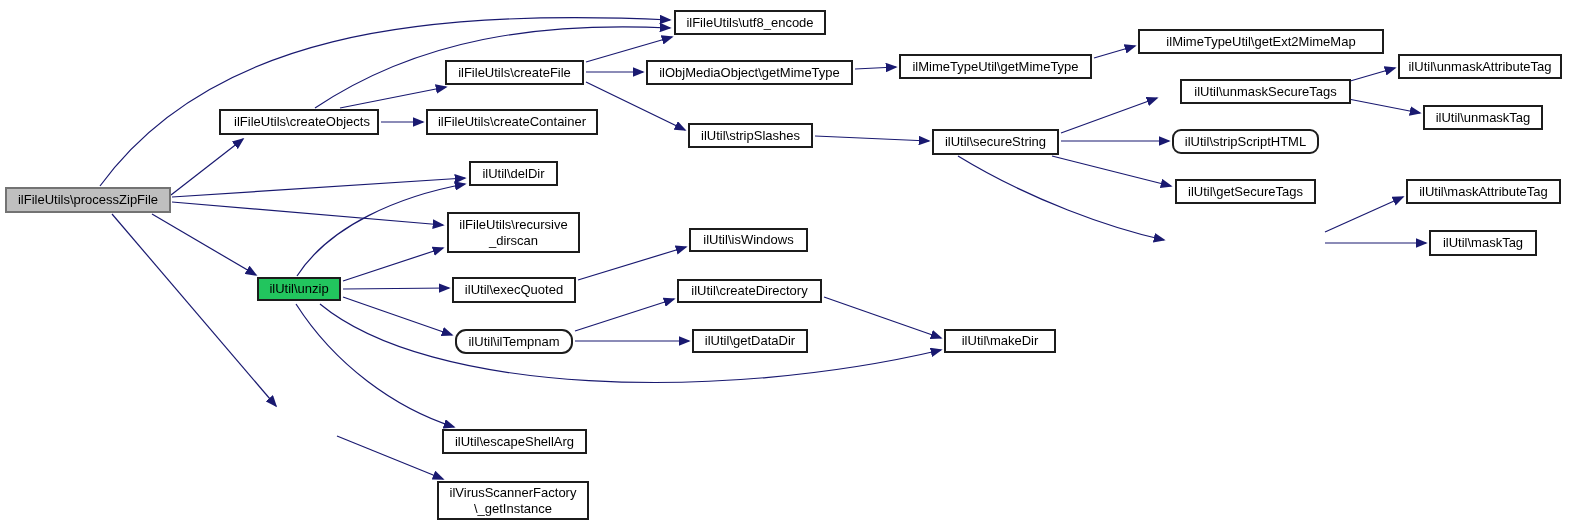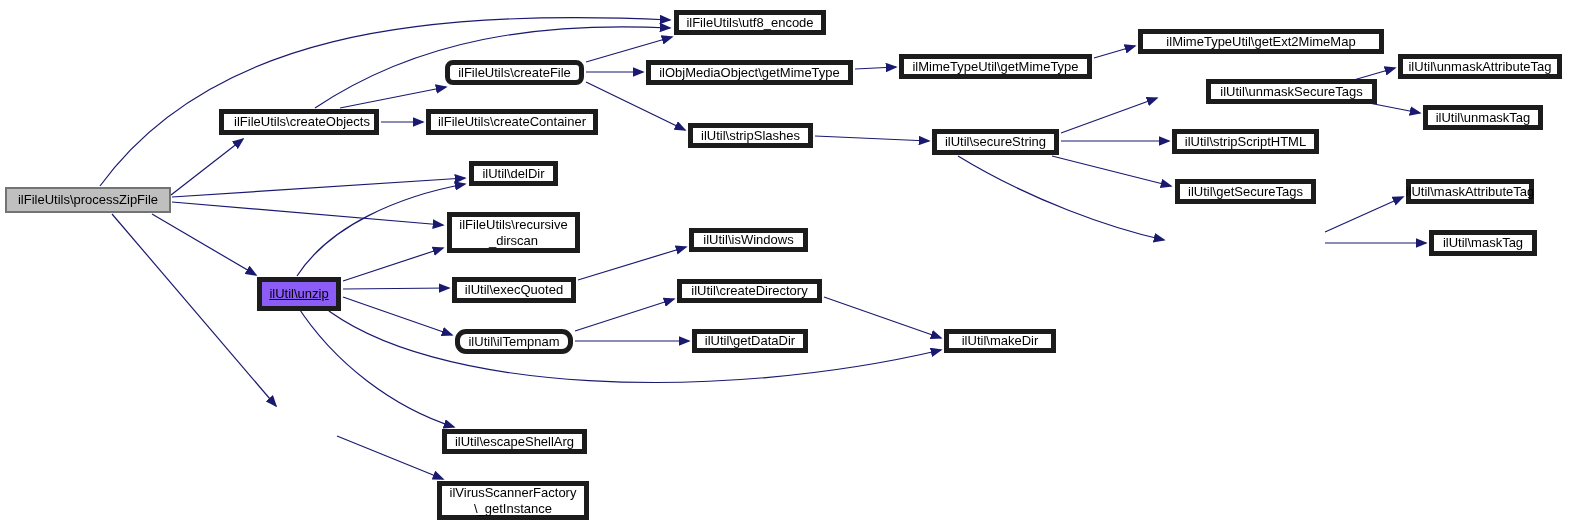--- a/index.html
+++ b/index.html
@@ -23,21 +23,21 @@
     height: 528px;
   }
   .edge {
     fill: none;
     stroke: #191970;
     stroke-width: 1.2;
   }
   .node {
     position: absolute;
     box-sizing: border-box;
-    border: 5px solid #3b82f6;
+    border: 2px solid #3b82f6;
     background: #ffffff;
     color: #000000;
     font-size: 13px;
     line-height: 1.22;
     display: flex;
     align-items: center;
     justify-content: center;
     text-align: center;
     white-space: pre-line;
     padding: 0 2px;
@@ -88,39 +88,39 @@
       <path d="M296,304 C335,365 395,408 454,427" class="edge" stroke="#191970" marker-end="url(#arrow)"></path>
       <path d="M320,304 C430,395 720,402 941,350" class="edge" stroke="#191970" marker-end="url(#arrow)"></path>
       <path d="M578,280 L686,247" class="edge" stroke="#191970" marker-end="url(#arrow)"></path>
       <path d="M575,331 L674,299" class="edge" stroke="#191970" marker-end="url(#arrow)"></path>
       <path d="M575,341 L689,341" class="edge" stroke="#191970" marker-end="url(#arrow)"></path>
       <path d="M824,297 L941,338" class="edge" stroke="#191970" marker-end="url(#arrow)"></path>
       <path d="M337,436 L443,479" class="edge" stroke="#191970" marker-end="url(#arrow)"></path>
     </svg>
 <div class="node highlight" style="left: 5px; top: 187px; width: 166px; height: 26px; background: rgb(191, 191, 191);">ilFileUtils\processZipFile</div>
     <div class="node" style="left: 219px; top: 109px; width: 160px; height: 26px; background: rgb(255, 255, 255); border-color: rgb(28, 28, 28); padding-left: 8px;">ilFileUtils\createObjects</div>
-    <div class="node" style="left: 445px; top: 60px; width: 139px; height: 25px; background: rgb(255, 255, 255); border-color: rgb(28, 28, 28); border-radius: 8px;">ilFileUtils\createFile</div>
+    <div class="node" style="left: 445px; top: 60px; width: 139px; height: 25px; background: rgb(255, 255, 255); border-color: rgb(28, 28, 28);">ilFileUtils\createFile</div>
     <div class="node" style="left: 426px; top: 109px; width: 172px; height: 26px; background: rgb(255, 255, 255); border-color: rgb(28, 28, 28);">ilFileUtils\createContainer</div>
     <div class="node" style="left: 674px; top: 10px; width: 152px; height: 25px; background: rgb(255, 255, 255); border-color: rgb(28, 28, 28);">ilFileUtils\utf8_encode</div>
     <div class="node" style="left: 646px; top: 60px; width: 207px; height: 25px; background: rgb(255, 255, 255); border-color: rgb(28, 28, 28);">ilObjMediaObject\getMimeType</div>
     <div class="node" style="left: 899px; top: 54px; width: 193px; height: 25px; background: rgb(255, 255, 255); border-color: rgb(28, 28, 28);">ilMimeTypeUtil\getMimeType</div>
     <div class="node" style="left: 1138px; top: 29px; width: 246px; height: 25px; background: rgb(255, 255, 255); border-color: rgb(28, 28, 28);">ilMimeTypeUtil\getExt2MimeMap</div>
     <div class="node" style="left: 688px; top: 123px; width: 125px; height: 25px; background: rgb(255, 255, 255); border-color: rgb(28, 28, 28);">ilUtil\stripSlashes</div>
     <div class="node" style="left: 932px; top: 129px; width: 127px; height: 26px; background: rgb(255, 255, 255); border-color: rgb(28, 28, 28);">ilUtil\secureString</div>
-    <div class="node" style="left: 1206px; top: 79px; width: 171px; height: 25px; background: rgb(255, 255, 255); border-color: rgb(28, 28, 28);">ilUtil\unmaskSecureTags</div>
+    <div class="node" style="left: 1180px; top: 79px; width: 171px; height: 25px; background: rgb(255, 255, 255); border-color: rgb(28, 28, 28);">ilUtil\unmaskSecureTags</div>
     <div class="node" style="left: 1398px; top: 54px; width: 164px; height: 25px; background: rgb(255, 255, 255); border-color: rgb(28, 28, 28);">ilUtil\unmaskAttributeTag</div>
     <div class="node" style="left: 1423px; top: 105px; width: 120px; height: 25px; background: rgb(255, 255, 255); border-color: rgb(28, 28, 28);">ilUtil\unmaskTag</div>
-    <div class="node" style="left: 1172px; top: 129px; width: 147px; height: 25px; background: rgb(255, 255, 255); border-color: rgb(28, 28, 28);">ilUtil\stripScriptHTML</div>
+    <div class="node" style="left: 1172px; top: 129px; width: 147px; height: 25px; background: rgb(255, 255, 255); border-color: rgb(28, 28, 28); border-radius: 9px;">ilUtil\stripScriptHTML</div>
     <div class="node" style="left: 1175px; top: 179px; width: 141px; height: 25px; background: rgb(255, 255, 255); border-color: rgb(28, 28, 28);">ilUtil\getSecureTags</div>
-    <div class="node" style="left: 1406px; top: 179px; width: 128px; height: 25px; background: rgb(255, 255, 255); border-color: rgb(28, 28, 28);">ilUtil\maskAttributeTag</div>
+    <div class="node" style="left: 1406px; top: 179px; width: 155px; height: 25px; background: rgb(255, 255, 255); border-color: rgb(28, 28, 28);">ilUtil\maskAttributeTag</div>
     <div class="node" style="left: 1429px; top: 230px; width: 108px; height: 26px; background: rgb(255, 255, 255); border-color: rgb(28, 28, 28);">ilUtil\maskTag</div>
     <div class="node" style="left: 469px; top: 161px; width: 89px; height: 25px; background: rgb(255, 255, 255); border-color: rgb(28, 28, 28);">ilUtil\delDir</div>
     <div class="node" style="left: 447px; top: 212px; width: 133px; height: 41px; background: rgb(255, 255, 255); border-color: rgb(28, 28, 28);">ilFileUtils\recursive
 _dirscan</div>
-    <div class="node" style="left: 257px; top: 277px; width: 84px; height: 34px; background: #8b5cf6; border-color: rgb(28, 28, 28); text-decoration: underline;">ilUtil\unzip</div>
+    <div class="node" style="left: 257px; top: 277px; width: 84px; height: 24px; background: #22c55e; border-color: rgb(28, 28, 28);">ilUtil\unzip</div>
     <div class="node" style="left: 452px; top: 277px; width: 124px; height: 26px; background: rgb(255, 255, 255); border-color: rgb(28, 28, 28);">ilUtil\execQuoted</div>
     <div class="node" style="left: 689px; top: 228px; width: 119px; height: 24px; background: rgb(255, 255, 255); border-color: rgb(28, 28, 28);">ilUtil\isWindows</div>
     <div class="node" style="left: 677px; top: 279px; width: 145px; height: 24px; background: rgb(255, 255, 255); border-color: rgb(28, 28, 28);">ilUtil\createDirectory</div>
     <div class="node" style="left: 455px; top: 329px; width: 118px; height: 25px; background: rgb(255, 255, 255); border-color: rgb(28, 28, 28); border-radius: 11px;">ilUtil\ilTempnam</div>
     <div class="node" style="left: 692px; top: 329px; width: 116px; height: 24px; background: rgb(255, 255, 255); border-color: rgb(28, 28, 28);">ilUtil\getDataDir</div>
     <div class="node" style="left: 944px; top: 329px; width: 112px; height: 24px; background: rgb(255, 255, 255); border-color: rgb(28, 28, 28);">ilUtil\makeDir</div>
     <div class="node" style="left: 442px; top: 429px; width: 145px; height: 25px; background: rgb(255, 255, 255); border-color: rgb(28, 28, 28);">ilUtil\escapeShellArg</div>
     <div class="node" style="left: 437px; top: 481px; width: 152px; height: 39px; background: rgb(255, 255, 255); border-color: rgb(28, 28, 28);">ilVirusScannerFactory
 \_getInstance</div>
   </div>

